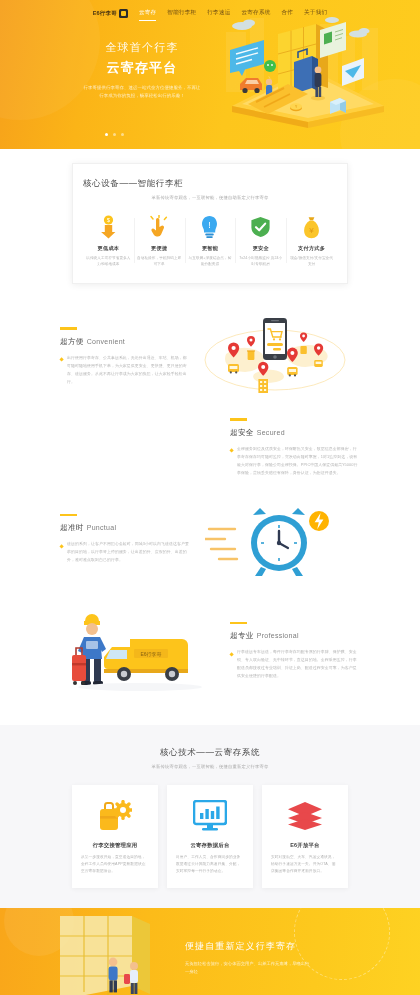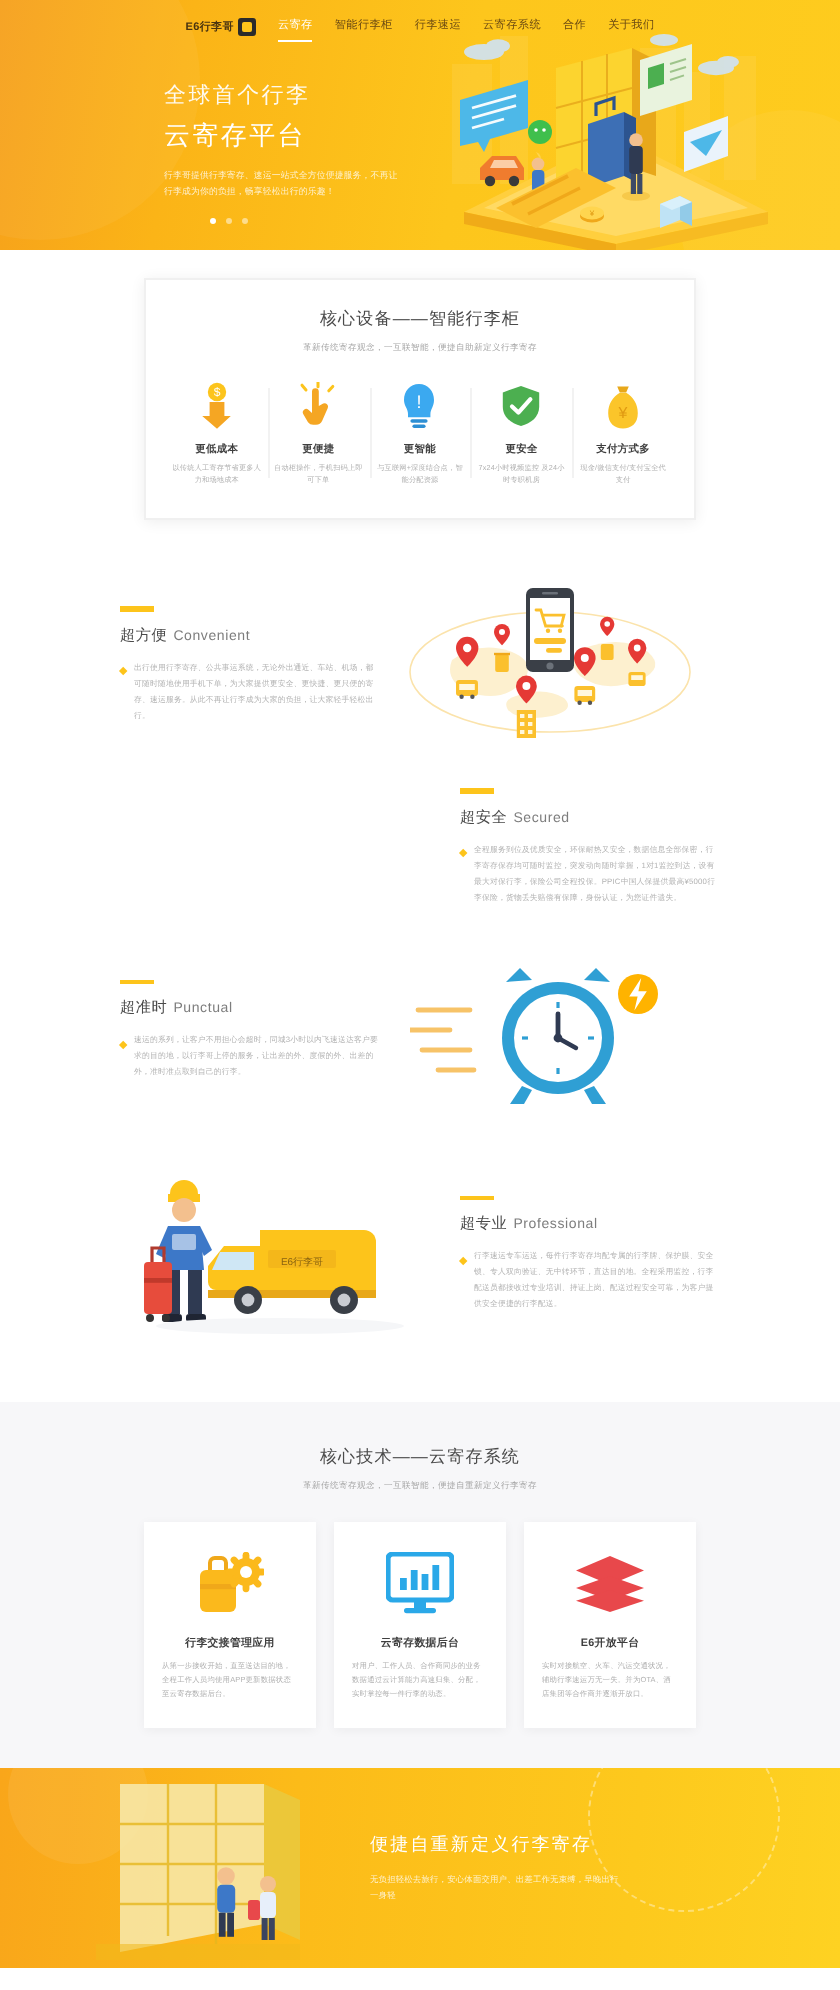--- a/index.html
+++ b/index.html
@@ -8,23 +8,24 @@
     font-family:"Liberation Sans", sans-serif;
     background:#ffffff;
     width:420px;
     color:#555;
     -webkit-font-smoothing:antialiased;
   }
 
   
   .hero {
     position:relative;
-    height:125px;
+    height:149px;
     background:linear-gradient(100deg,#f6a01b 0%,#fbb417 22%,#fdc61c 55%,#fecc1e 100%);
     overflow:hidden;
+    text-align:center;
   }
   .hero-deco { position:absolute; border-radius:50%; }
 
   .nav {
     position:relative;
     z-index:10;
     display:flex;
     align-items:center;
     justify-content:center;
     gap:11px;
@@ -43,39 +44,39 @@
     padding:2px 0; position:relative; cursor:pointer;
   }
   .nav-item.active { color:#fff; }
   .nav-item.active::after {
     content:""; position:absolute; left:0; right:0; bottom:-2px;
     height:1.2px; background:#fff;
   }
 
   .hero-copy { position:absolute; left:82px; top:40px; z-index:6; }
   .hero-line1 { font-size:11px; color:rgba(255,255,255,.92); letter-spacing:1.2px; margin-bottom:4px; }
-  .hero-line2 { font-size:13px; color:#fff; letter-spacing:1.2px; margin-bottom:7px; font-weight:400; }
+  .hero-line2 { font-size:13px; color:#fff; letter-spacing:1.2px; margin-bottom:7px; font-weight:700; }
   .hero-sub { font-size:4.4px; color:rgba(255,255,255,.78); line-height:1.85; max-width:120px; letter-spacing:.1px;}
 
   .hero-dots { position:absolute; left:105px; bottom:13px; display:flex; gap:5px; z-index:8; }
   .hero-dots span { width:3px; height:3px; border-radius:50%; background:rgba(255,255,255,.5); display:block; cursor:pointer;}
   .hero-dots span.on { background:#fff; }
 
   .hero-illus { position:absolute; right:18px; top:10px; width:190px; height:118px; z-index:5; }
 
   
   .eq-wrap { padding:14px 0 8px; background:#fff; }
   .eq-card {
     width:276px; margin:0 auto; background:#fff;
     border:1px solid #f0f0f0;
     box-shadow:0 1px 7px rgba(0,0,0,.07);
     padding:14px 10px 16px;
     position:relative;
   }
-  .eq-title { text-align:center; font-size:8.5px; color:#4a4a4a; letter-spacing:.6px; margin-bottom:5px;}
+  .eq-title { font-size:8.5px; color:#4a4a4a; letter-spacing:.6px; margin-bottom:5px;}
   .eq-sub { text-align:center; font-size:4.3px; color:#a8a8a8; letter-spacing:.2px; margin-bottom:14px;}
   .eq-row { display:flex; }
   .eq-col { flex:1; text-align:center; padding:0 3px; position:relative; }
   .eq-col + .eq-col::before {
     content:""; position:absolute; left:0; top:4px; bottom:4px; width:1px; background:#f2f2f2;
   }
   .eq-icon { height:26px; display:flex; align-items:center; justify-content:center; margin-bottom:5px;}
   .eq-h { font-size:5.2px; color:#3f3f3f; font-weight:bold; margin-bottom:3px; letter-spacing:.2px;}
   .eq-p { font-size:3.6px; color:#b0b0b0; line-height:1.7; letter-spacing:.1px;}
 

